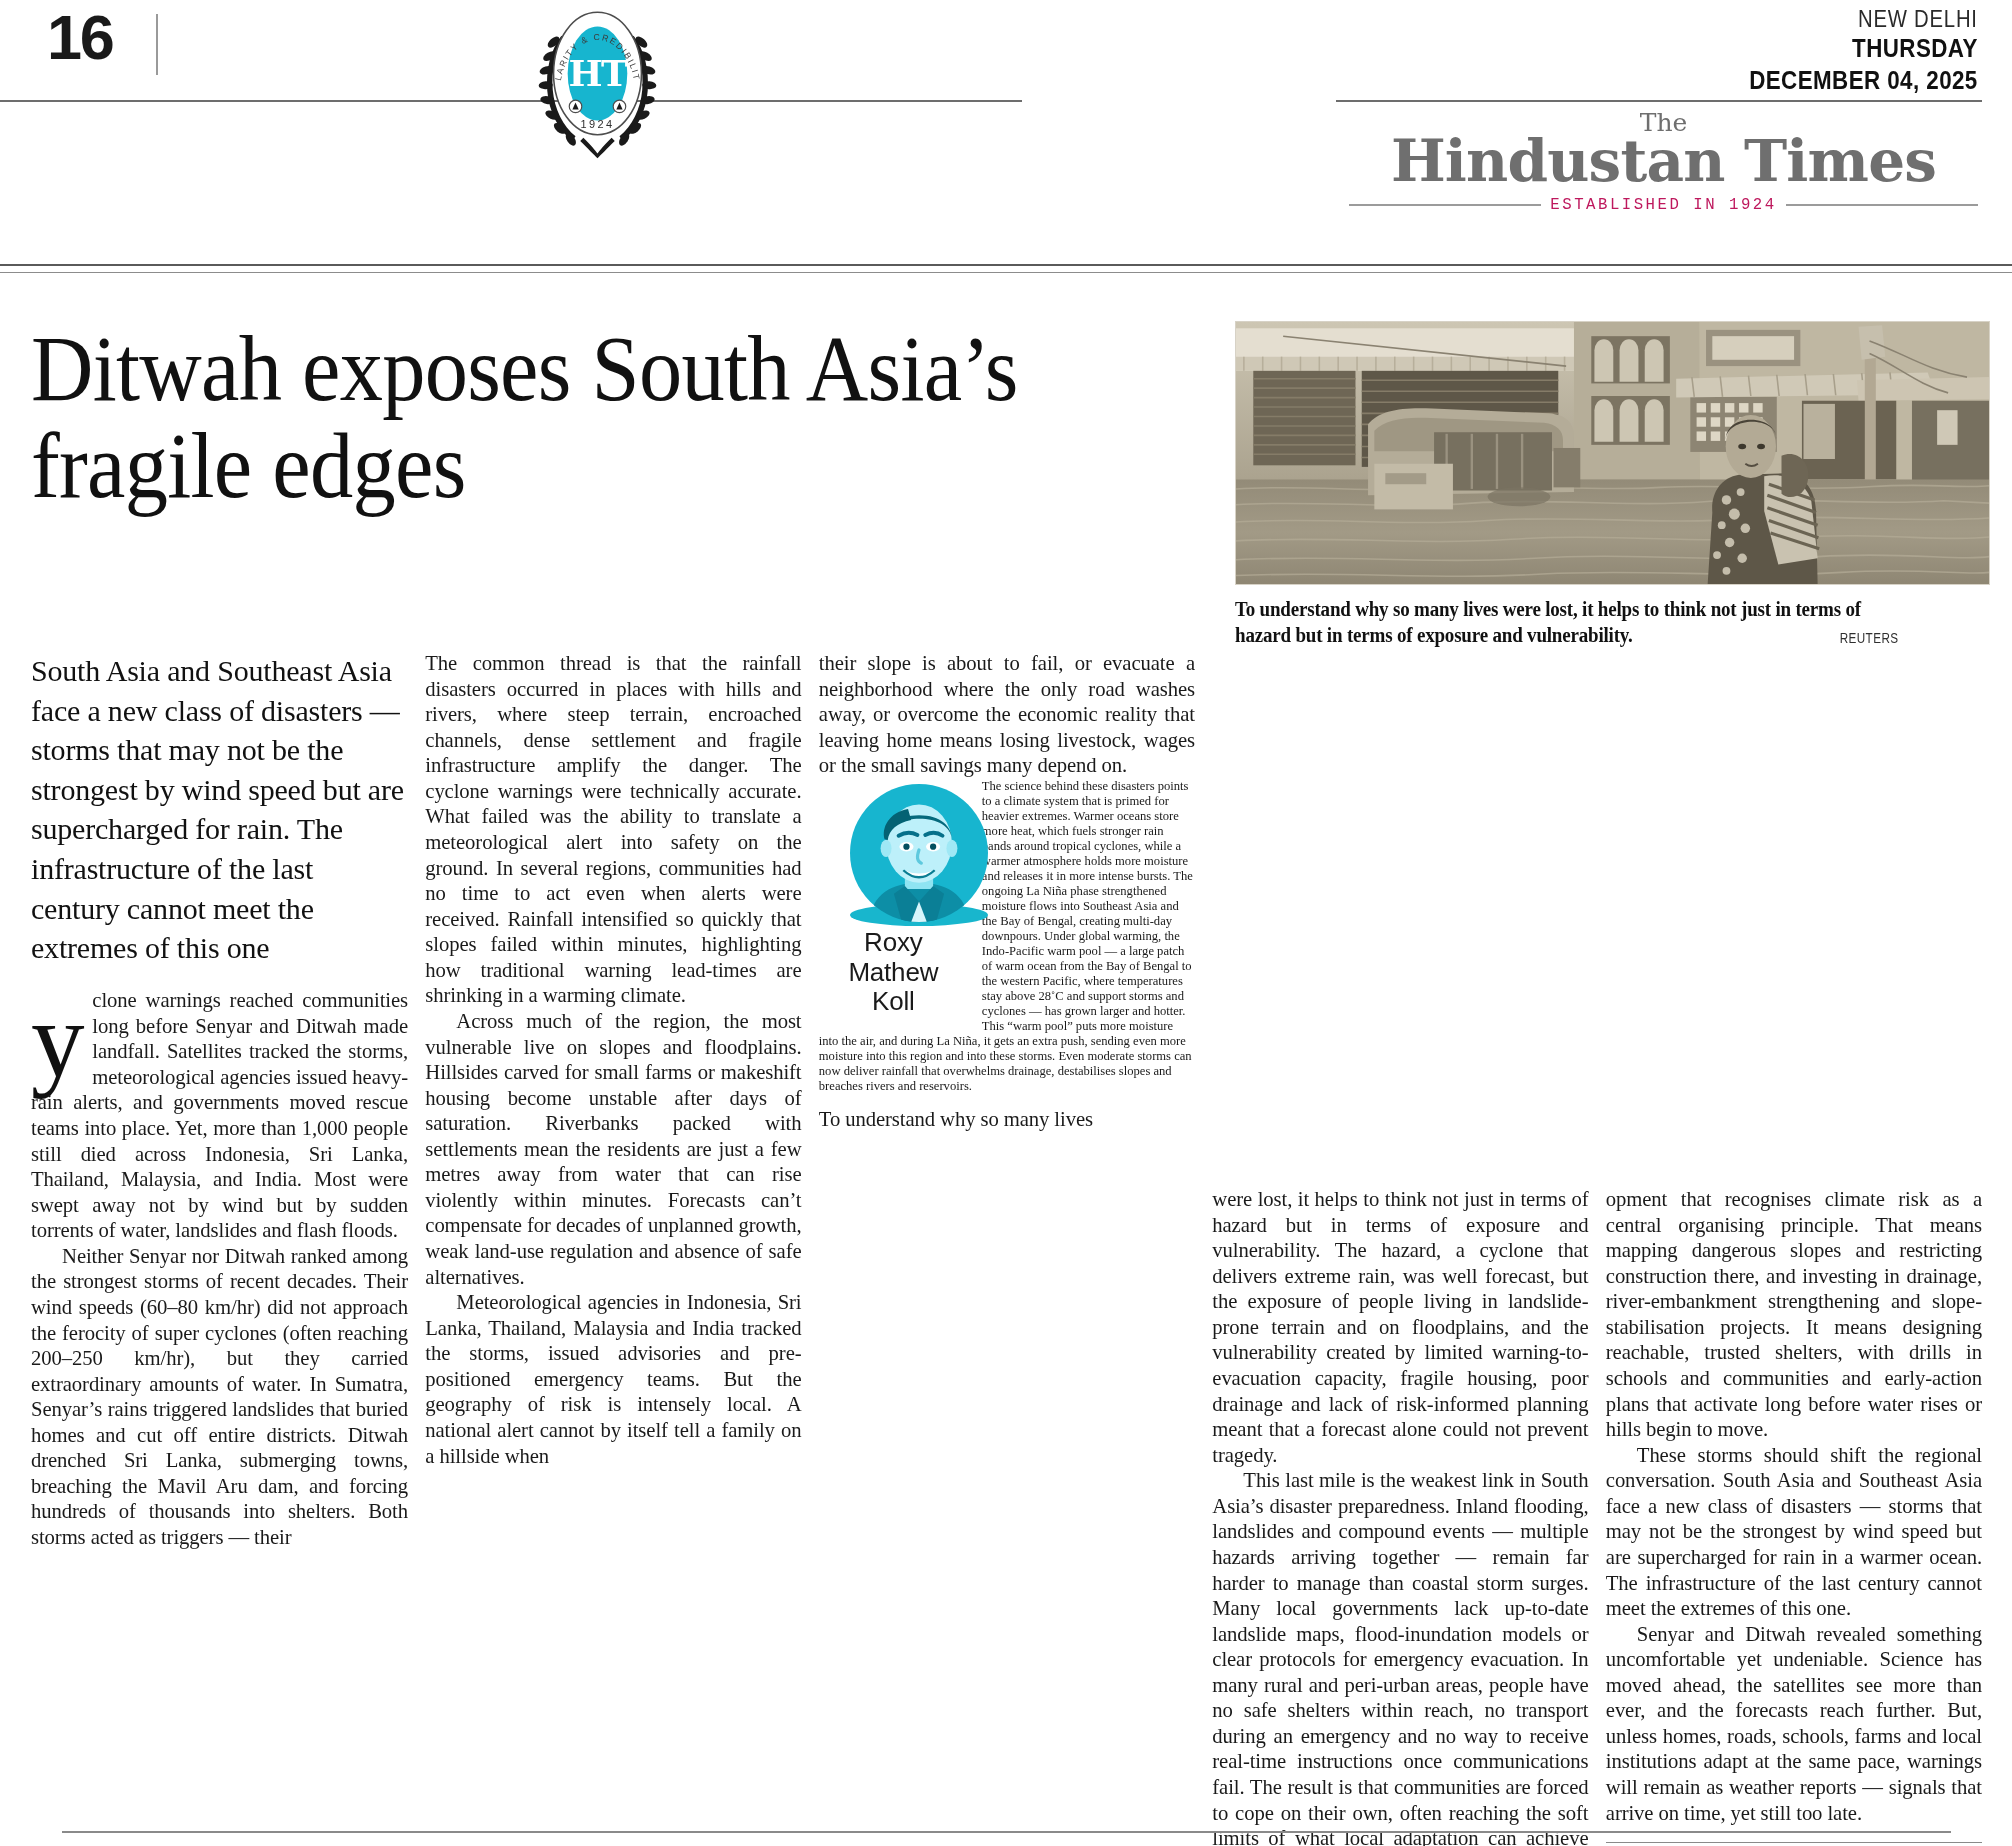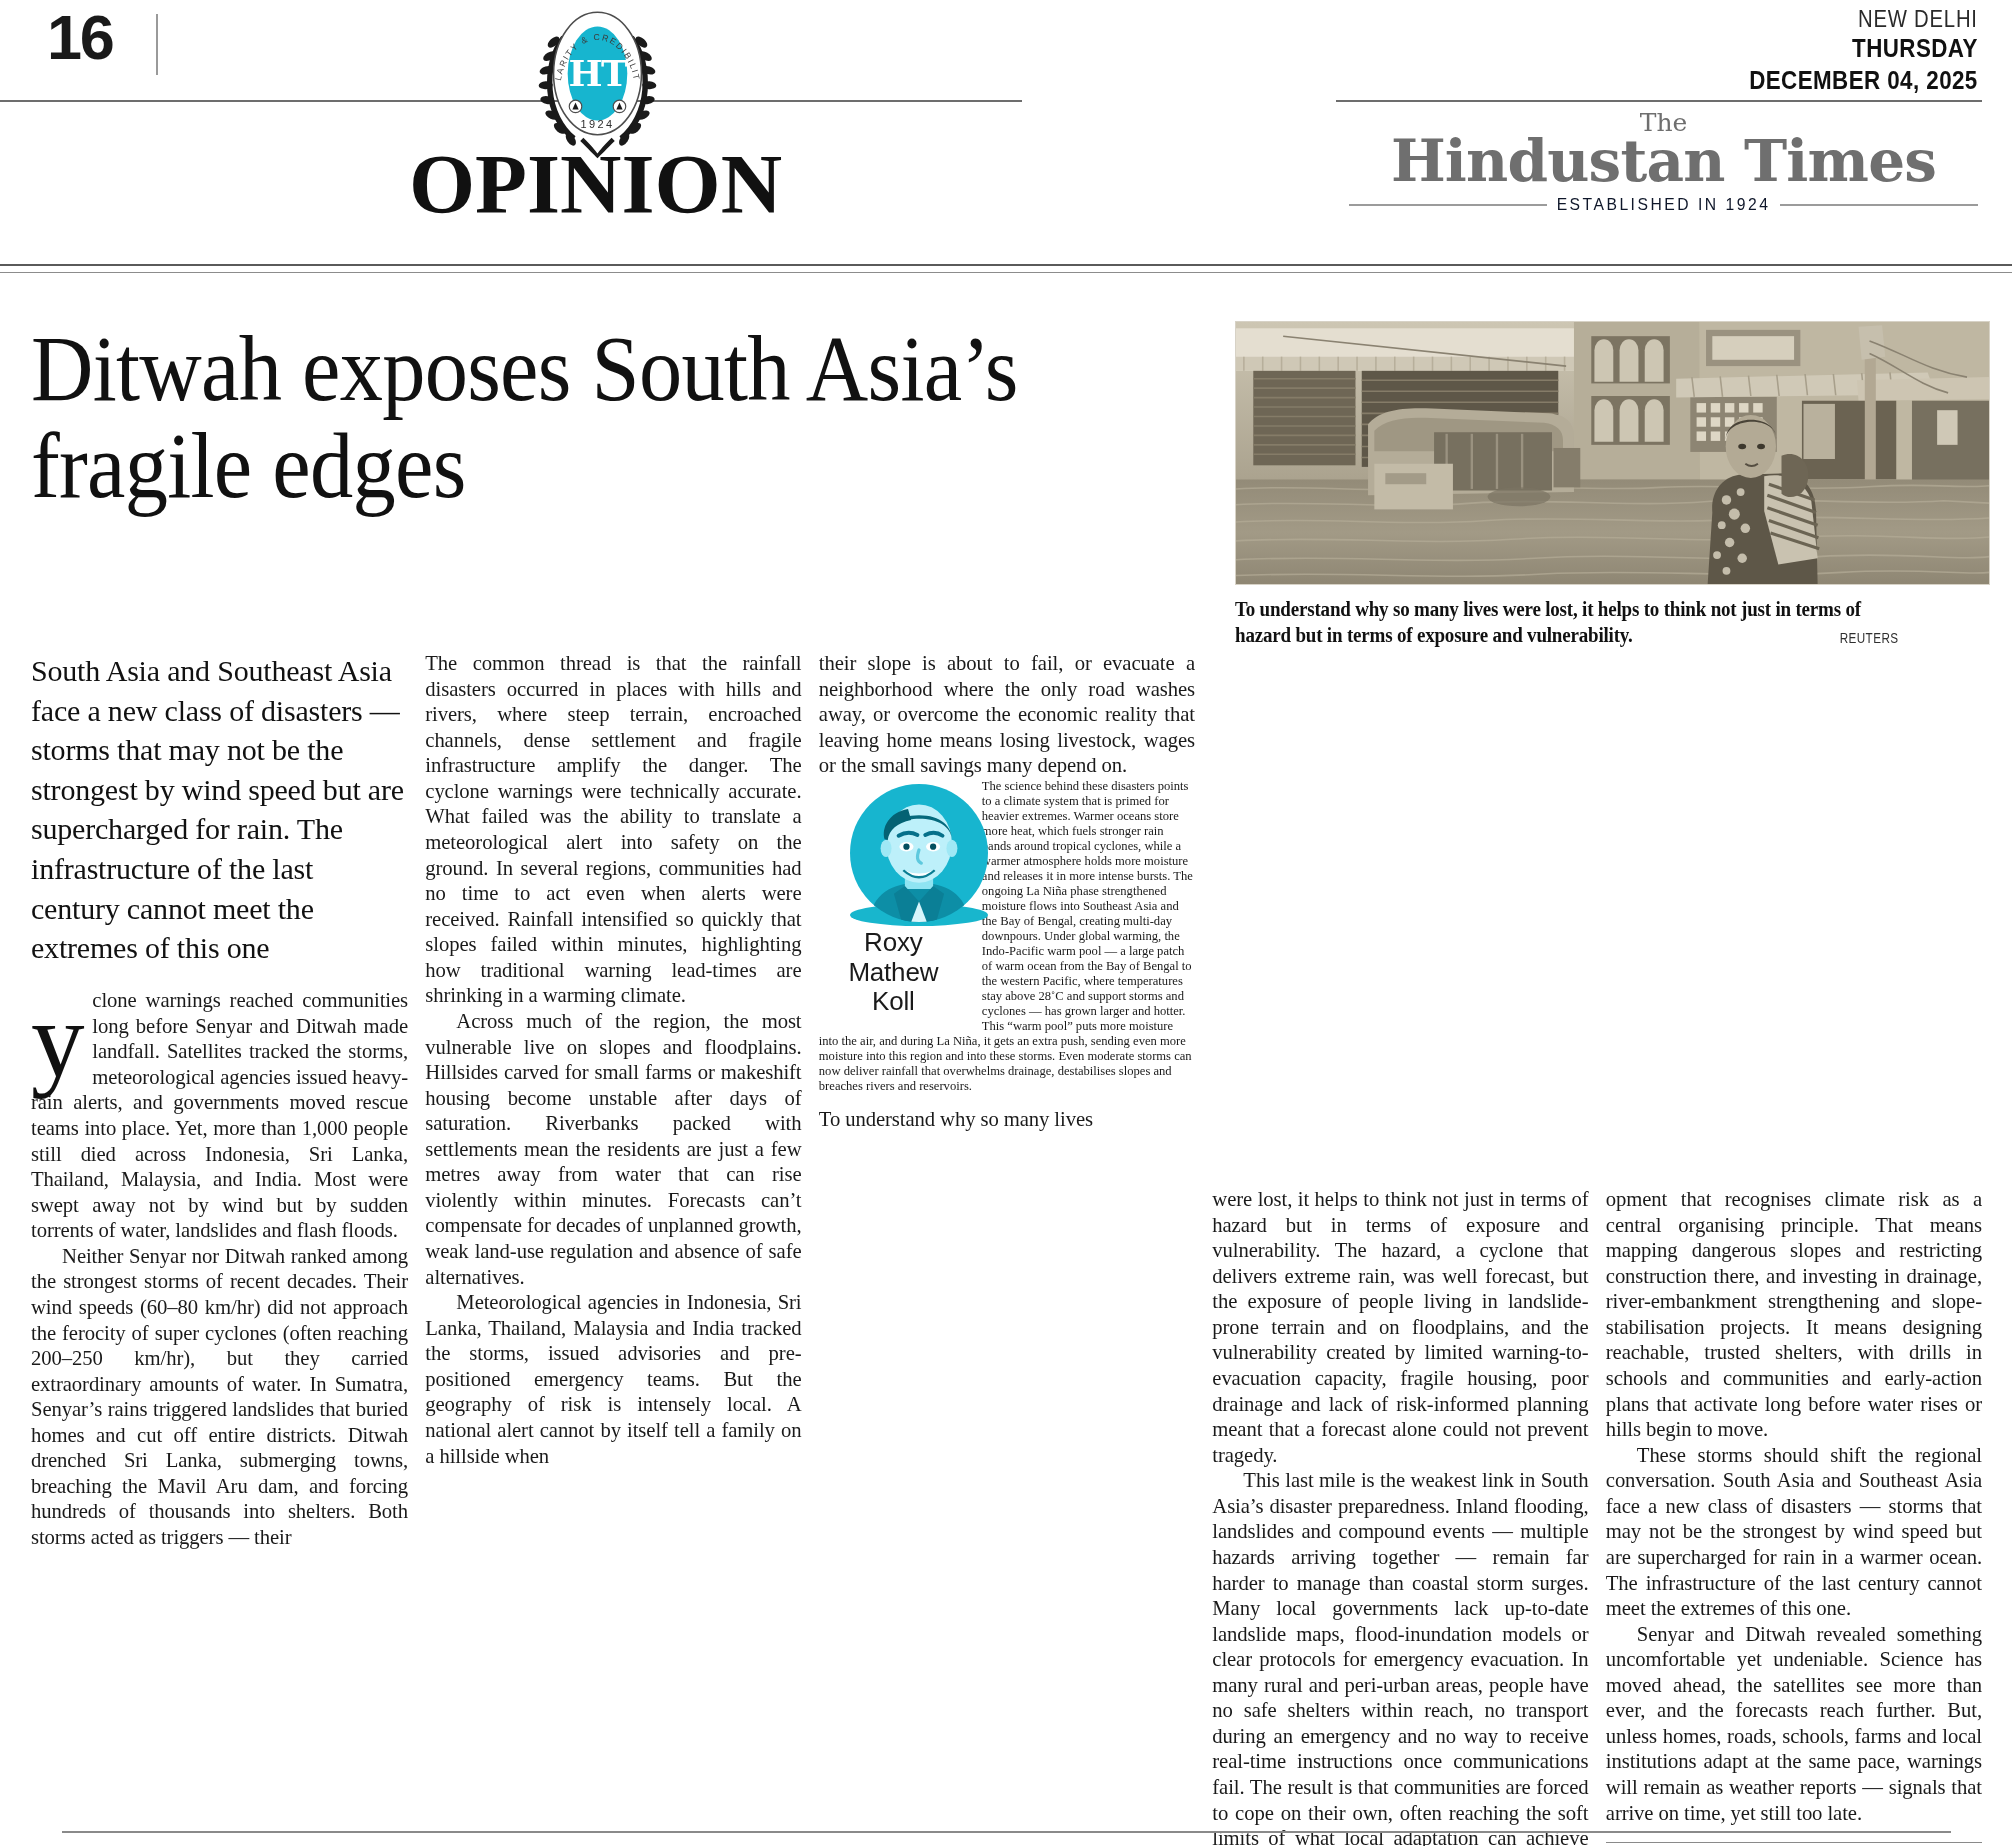--- a/index.html
+++ b/index.html
@@ -100,22 +100,22 @@
     font-size: 58px; color:#6f6f6f; line-height: 1.02;
     letter-spacing: -0.8px;
     margin-top: -3.1px;
   }
   .nameplate .est {
     display:flex; align-items:center; gap:9.4px;
     margin-top: 4.7px;
   }
   .nameplate .est .line { flex:1; height:1.6px; background:#9b9b9b; }
   .nameplate .est .txt {
-    font-family: Liberation Sans, sans-serif;
-    font-size: 15.7px; letter-spacing: 2.5px; color:#0f172a;
+    font-family: Liberation Mono, monospace;
+    font-size: 15.7px; letter-spacing: 2.5px; color:#be185d;
   }
 
   .rule-double {
     position:absolute; left:0; right:0;
   }
   .rule-double .r1 { height: 2.4px; background:#5a5a5a; }
   .rule-double .r2 { height: 1.6px; background:#8c8c8c; margin-top:5.5px; }
 
   
   .content {
@@ -324,21 +324,20 @@
 
       <text x="100" y="156" text-anchor="middle" font-family="Liberation Sans, sans-serif" font-size="14" letter-spacing="3" fill="#2e2e2e">1924</text>
 
       <circle cx="72" cy="128" r="8" fill="#ffffff" stroke="#4d4d4d" stroke-width="1.5"></circle>
       <circle cx="128" cy="128" r="8" fill="#ffffff" stroke="#4d4d4d" stroke-width="1.5"></circle>
       <path d="M72 123 l4 9 h-8 z" fill="#1a1a1a"></path>
       <path d="M128 123 l4 9 h-8 z" fill="#1a1a1a"></path>
     </svg>
   </div>
 
-  <div class="section-title">OPINION</div>
 
   <div class="dateline">
     <span class="city">NEW DELHI</span>
     <span class="day">THURSDAY</span>
     <span class="date">DECEMBER 04, 2025</span>
   </div>
 
   <div class="nameplate">
     <div class="the">The</div>
     <div class="title">Hindustan Times</div>

